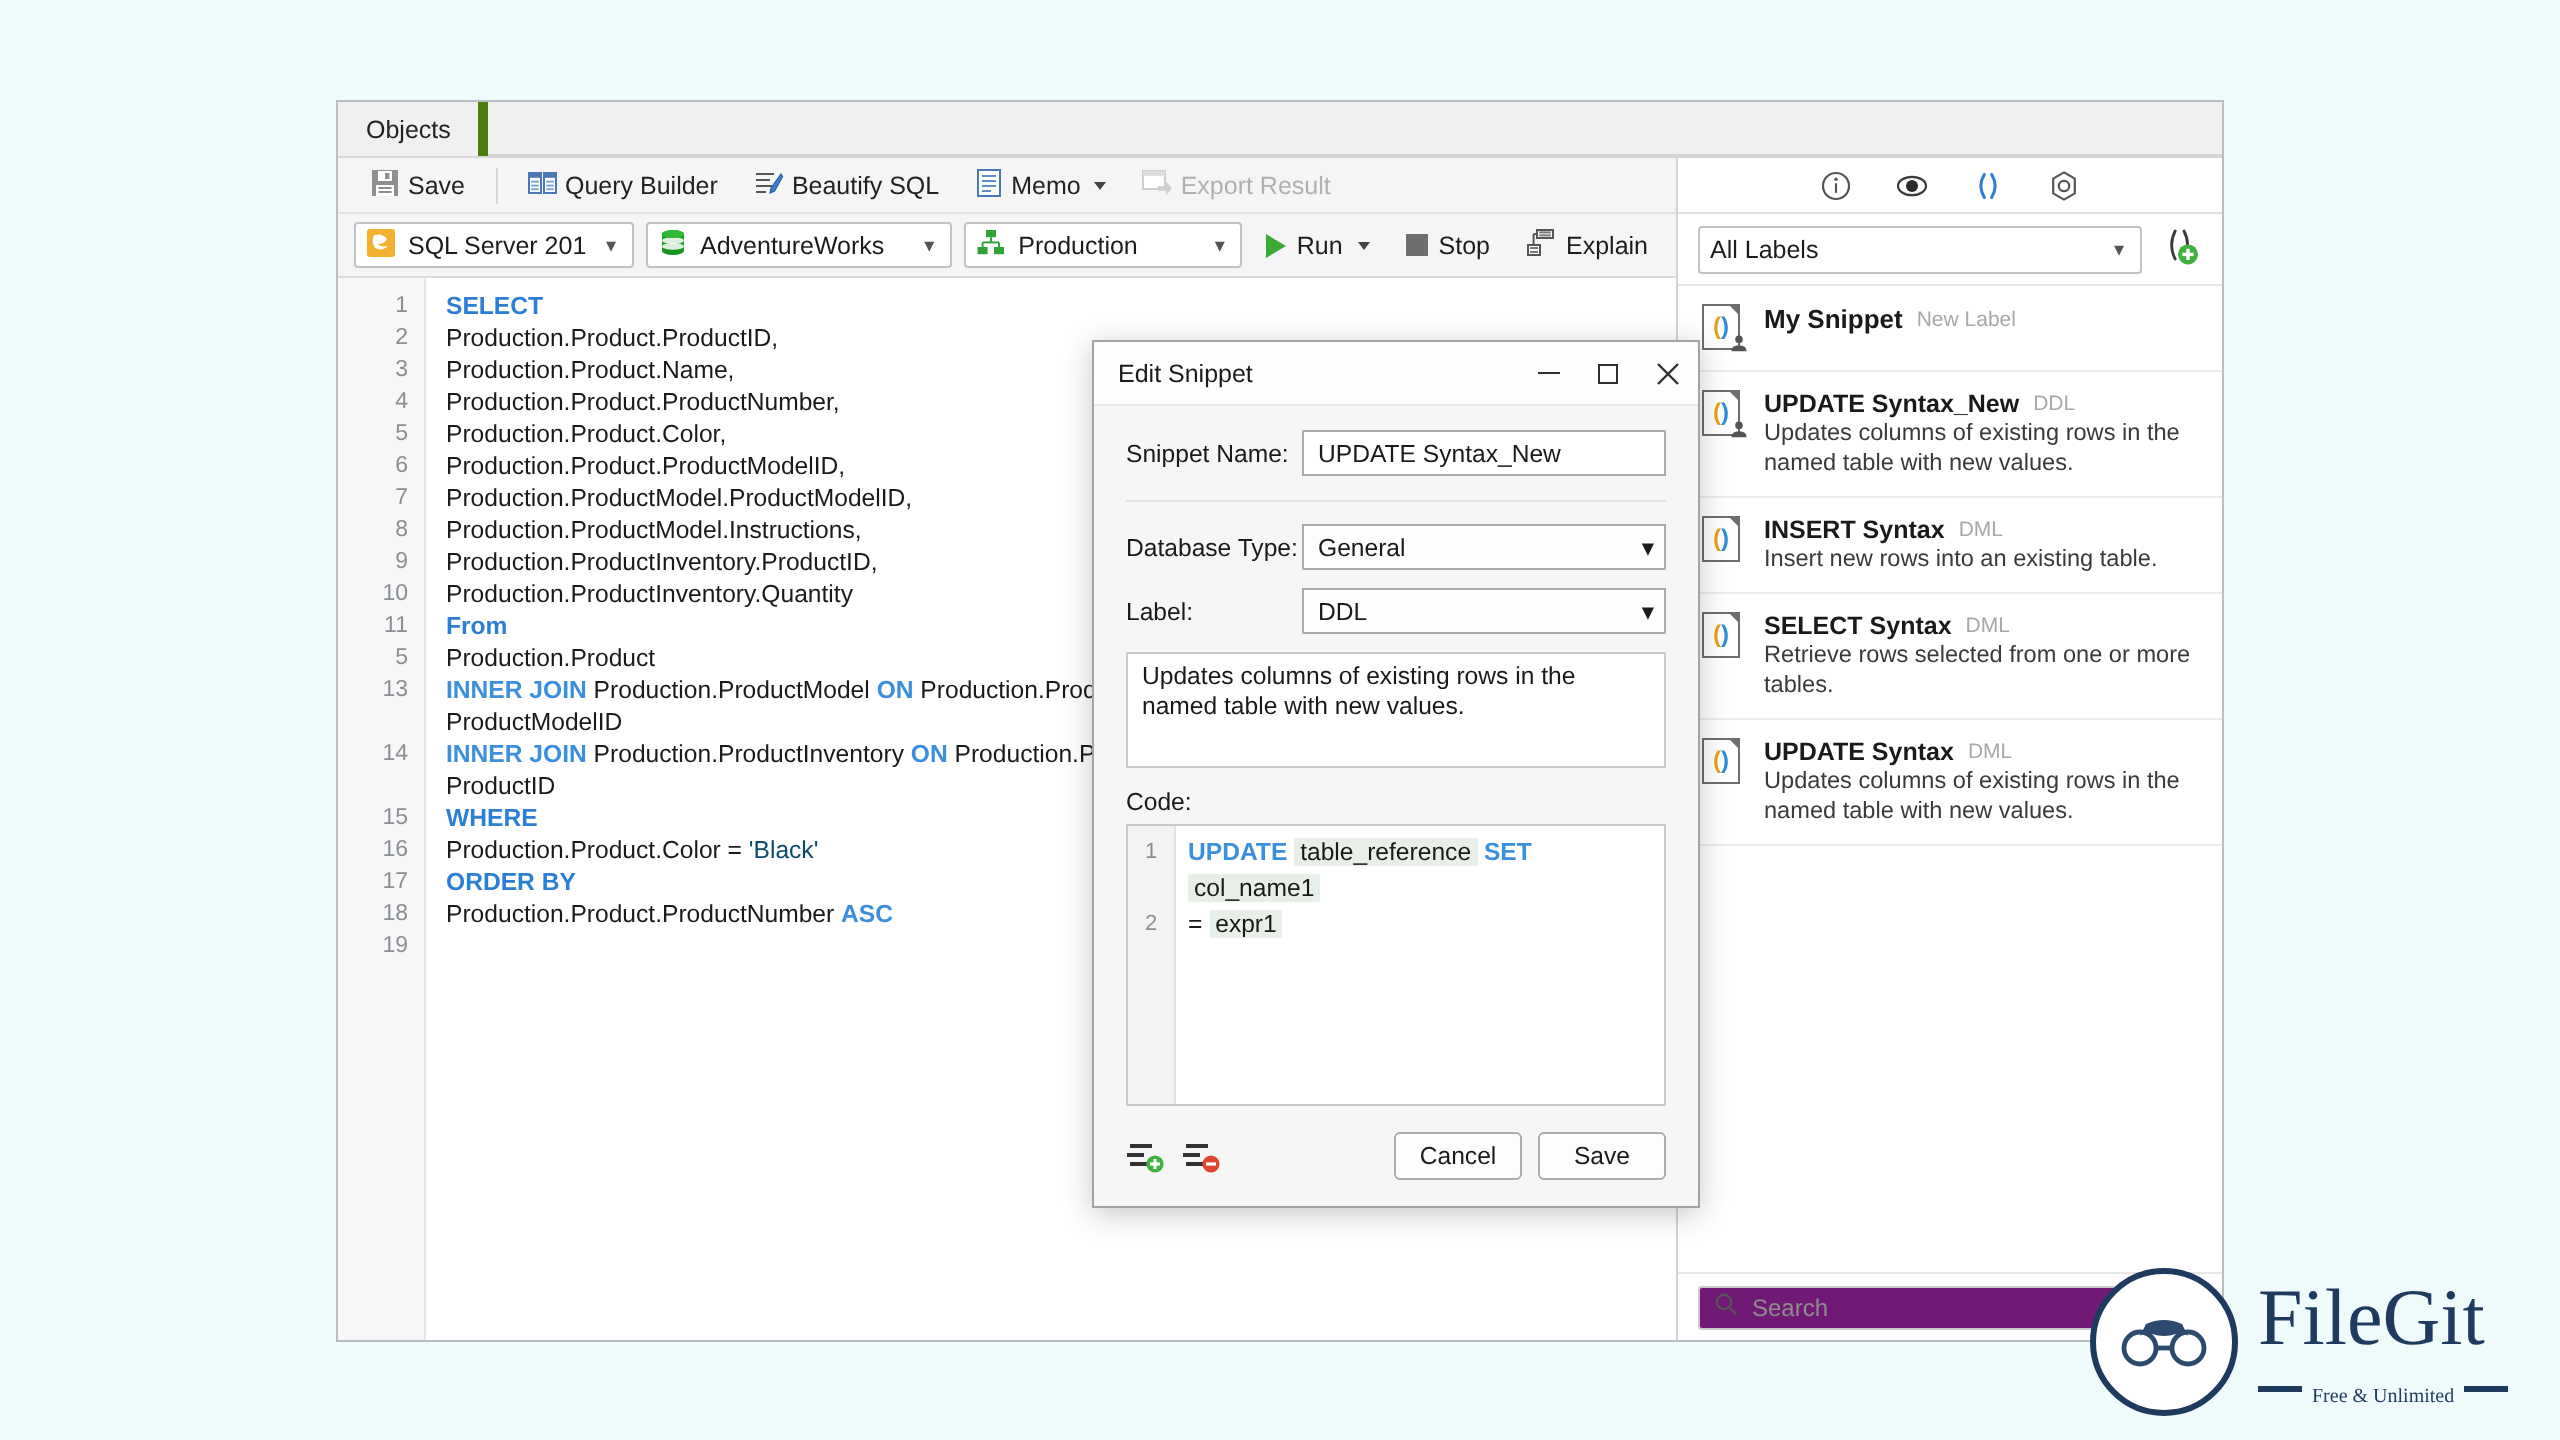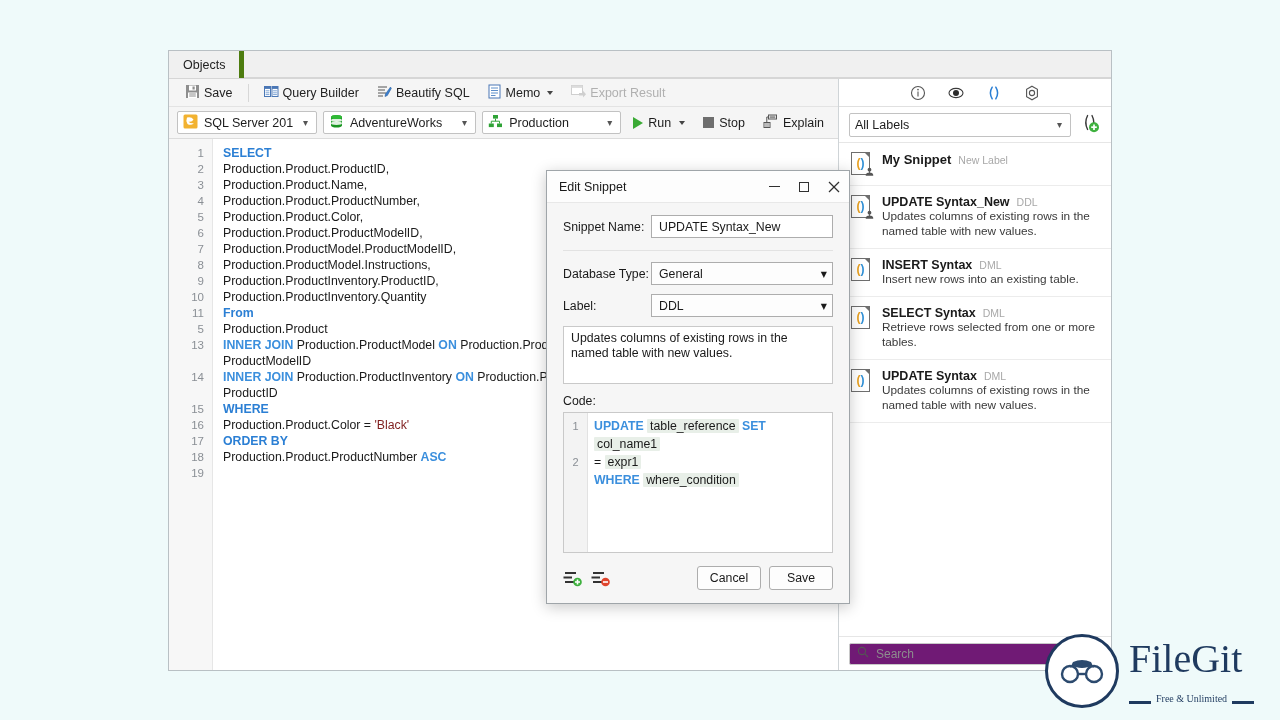--- a/index.html
+++ b/index.html
@@ -82,21 +82,21 @@
   }
   .gutter div{padding-right:8px; height:16px;}
   .gutter div.blank{color:transparent;}
   .code{
     flex:1; padding:6px 0 0 10px; font-size:12.3px; line-height:16px; color:#1a1a1a;
     white-space:pre; overflow:hidden;
   }
   .code div{height:16px;}
   .kw{color:#2b7fd4;font-weight:bold;}
   .kw2{color:#3b8fdd;font-weight:bold;}
-  .str{color:#7f1d1d;}
+  .str{color:#0c4a6e;}
 
   
   .rp-icons{
     height:28px; display:flex; align-items:center; justify-content:center; gap:22px;
     border-bottom:1px solid #e0e0e0; background:#fff; flex:0 0 auto;
   }
   .rp-ico{width:16px;height:16px;display:block;cursor:default;}
   .rp-filter{
     height:36px; display:flex; align-items:center; gap:8px; padding:0 10px;
     border-bottom:1px solid #e6e6e6; flex:0 0 auto;
@@ -191,21 +191,21 @@
     display:flex;align-items:center;justify-content:center;font-size:12.3px;color:#1a1a1a;cursor:default;
   }
 
   
   .wm{position:absolute;left:1045px;top:634px;display:flex;align-items:center;gap:10px;}
   .wm .circ{
     width:74px;height:74px;border-radius:50%;border:3px solid #1f3a5f;background:#fff;
     display:flex;align-items:center;justify-content:center;
   }
   .wm .name{font-family:"Liberation Serif", serif;font-size:40px;color:#1f3a5f;line-height:1;}
-  .wm .tag{display:flex;align-items:flex-end;gap:5px;margin-top:14px;}
+  .wm .tag{display:flex;align-items:flex-start;gap:5px;margin-top:14px;}
   .wm .tag .ln{height:3px;width:22px;background:#1f3a5f;}
   .wm .tag .tt{font-family:"Liberation Serif", serif;font-size:10px;color:#1f3a5f;white-space:nowrap;}
 </style>
 </head>
 <body>
 
 <div class="app-window">
 
   <div class="tabstrip">
     <div class="tab first">
@@ -571,21 +571,20 @@
     <div class="slabel" style="margin-top:10px;">Code:</div>
     <div class="codebox">
       <div class="cg">
           <div>1</div>
           <div>&nbsp;</div>
           <div>2</div>
         </div>
       <div class="cc">
           <div><span class="ckw">UPDATE</span> <span class="tok">table_reference</span> <span class="ckw">SET</span> <span class="tok">col_name1</span></div>
           <div>= <span class="tok">expr1</span></div>
-          <div><span class="ckw">WHERE</span> <span class="tok">where_condition</span></div>
         </div>
     </div>
   </div>
 
   <div class="dlg-foot">
     <span class="mini-ico">
       <svg width="20" height="17" viewBox="0 0 20 17">
         <line x1="2" y1="3" x2="13" y2="3" stroke="#333" stroke-width="2"></line>
         <line x1="0.5" y1="7.5" x2="9" y2="7.5" stroke="#333" stroke-width="2"></line>
         <line x1="2" y1="12" x2="11" y2="12" stroke="#333" stroke-width="2"></line>

